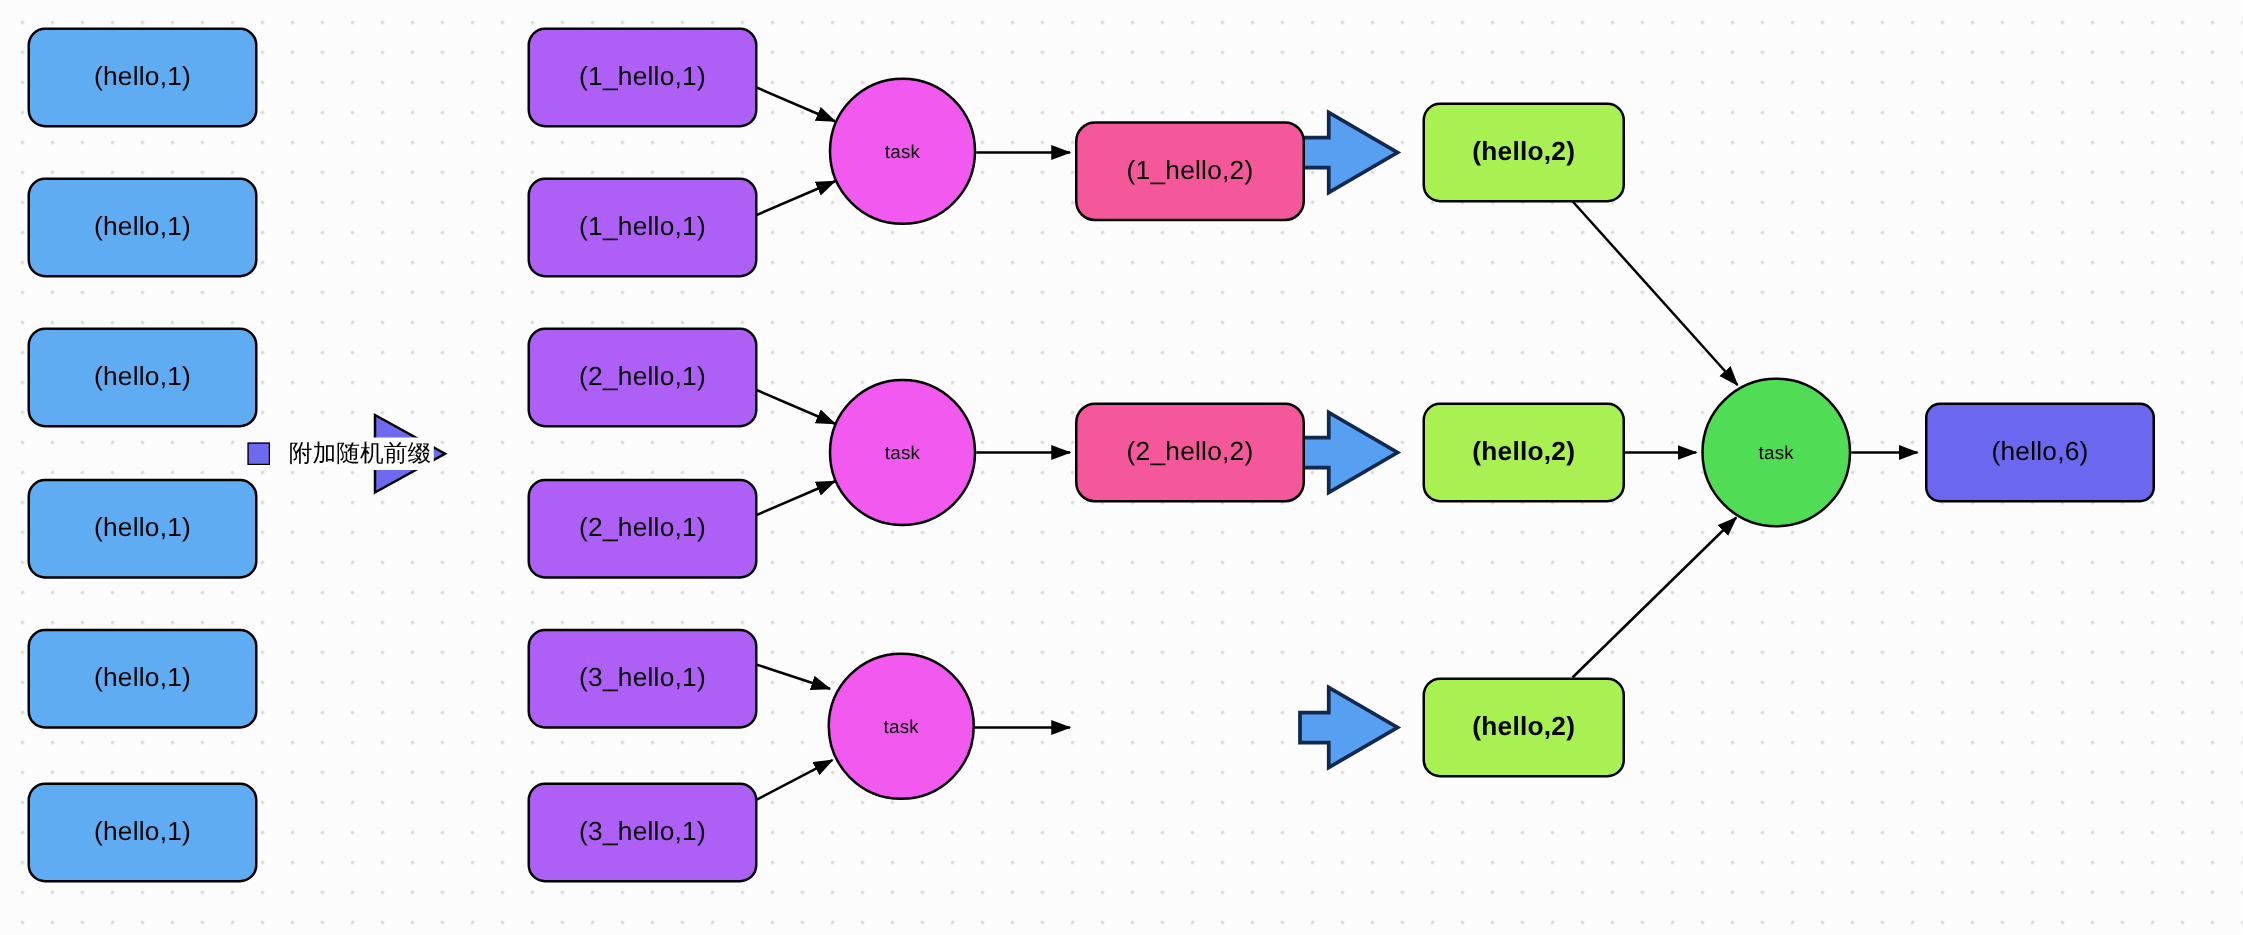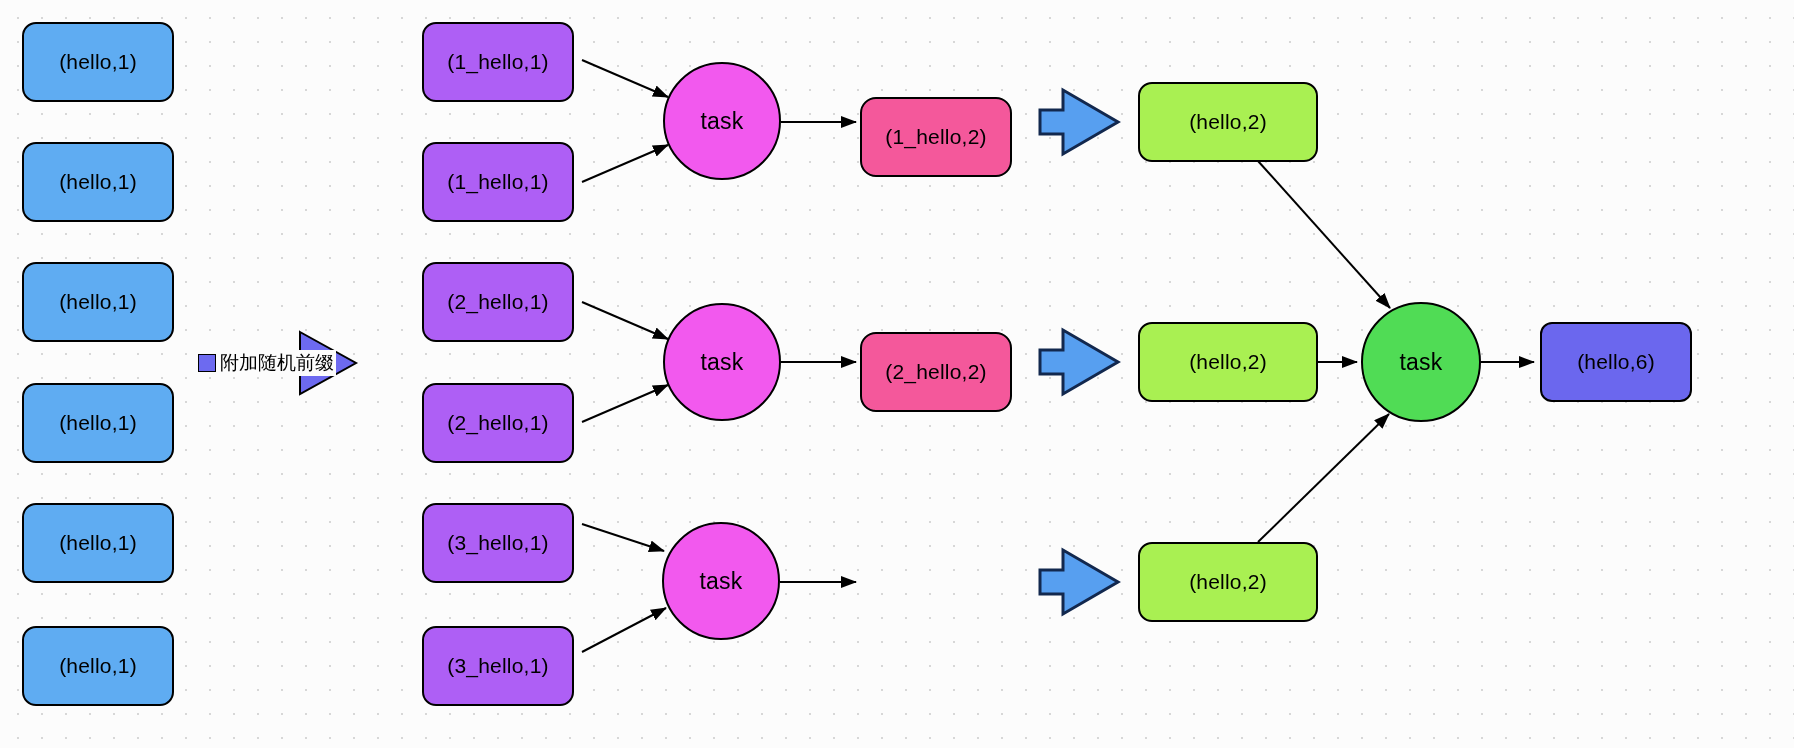--- a/index.html
+++ b/index.html
@@ -13,32 +13,32 @@
     background-position:6px 6px;
     font-family:"Liberation Sans",sans-serif;
   }
   .wires{position:absolute;left:0;top:0;z-index:1;}
   .node{
     position:absolute;z-index:2;
     display:flex;align-items:center;justify-content:center;
     box-sizing:border-box;border:2px solid #000;
     font-size:21px;color:#000;letter-spacing:0.2px;
   }
-  .rect{width:152px;height:80px;border-radius:14px;}
+  .rect{width:184px;height:80px;border-radius:14px;}
   .blue{background:#5facf2;}
   .purple{background:#ae5ff5;}
   .pink{background:#f4589b;border-radius:16px;}
-  .green{background:#a9f052;width:180px;}
+  .green{background:#a9f052;width:162px;font-weight:bold;}
   .violet{background:#6b67ee;border-radius:12px;text-align:right;}
-  .circle{width:118px;height:118px;border-radius:50%;font-size:23px;}
+  .circle{width:118px;height:118px;border-radius:50%;font-size:15px;}
   .magenta{background:#f259ee;}
   .gcircle{background:#50dc55;width:120px;height:120px;}
   .prefix-label{
     position:absolute;z-index:3;left:196px;top:350px;height:26px;
-    display:flex;align-items:center;gap:4px;
+    display:flex;align-items:center;gap:15px;
     background:#fcfcfc;padding:0 2px;
     font-size:19px;color:#000;white-space:nowrap;
   }
   .prefix-square{
     display:inline-block;width:18px;height:18px;
     background:#6d6af0;border:1.5px solid #000;box-sizing:border-box;
   }
 </style>
 </head>
 <body>
@@ -93,21 +93,21 @@
   <div class="node rect purple" style="left:422px;top:262px">(2_hello,1)</div>
   <div class="node rect purple" style="left:422px;top:383px">(2_hello,1)</div>
   <div class="node rect purple" style="left:422px;top:503px">(3_hello,1)</div>
   <div class="node rect purple" style="left:422px;top:626px">(3_hello,1)</div>
 
   <div class="node circle magenta" style="left:663px;top:62px">task</div>
   <div class="node circle magenta" style="left:663px;top:303px">task</div>
   <div class="node circle magenta" style="left:662px;top:522px">task</div>
 
   <div class="node rect pink" style="left:860px;top:97px">(1_hello,2)</div>
-  <div class="node rect pink" style="left:860px;top:332px">(2_hello,2)</div>
+  <div class="node rect pink" style="left:860px;top:322px">(2_hello,2)</div>
 
   <div class="node rect green" style="left:1138px;top:82px">(hello,2)</div>
   <div class="node rect green" style="left:1138px;top:322px">(hello,2)</div>
   <div class="node rect green" style="left:1138px;top:542px">(hello,2)</div>
 
   <div class="node circle gcircle" style="left:1361px;top:302px">task</div>
 
   <div class="node rect violet" style="left:1540px;top:322px">(hello,6)</div>
 
 </div>

